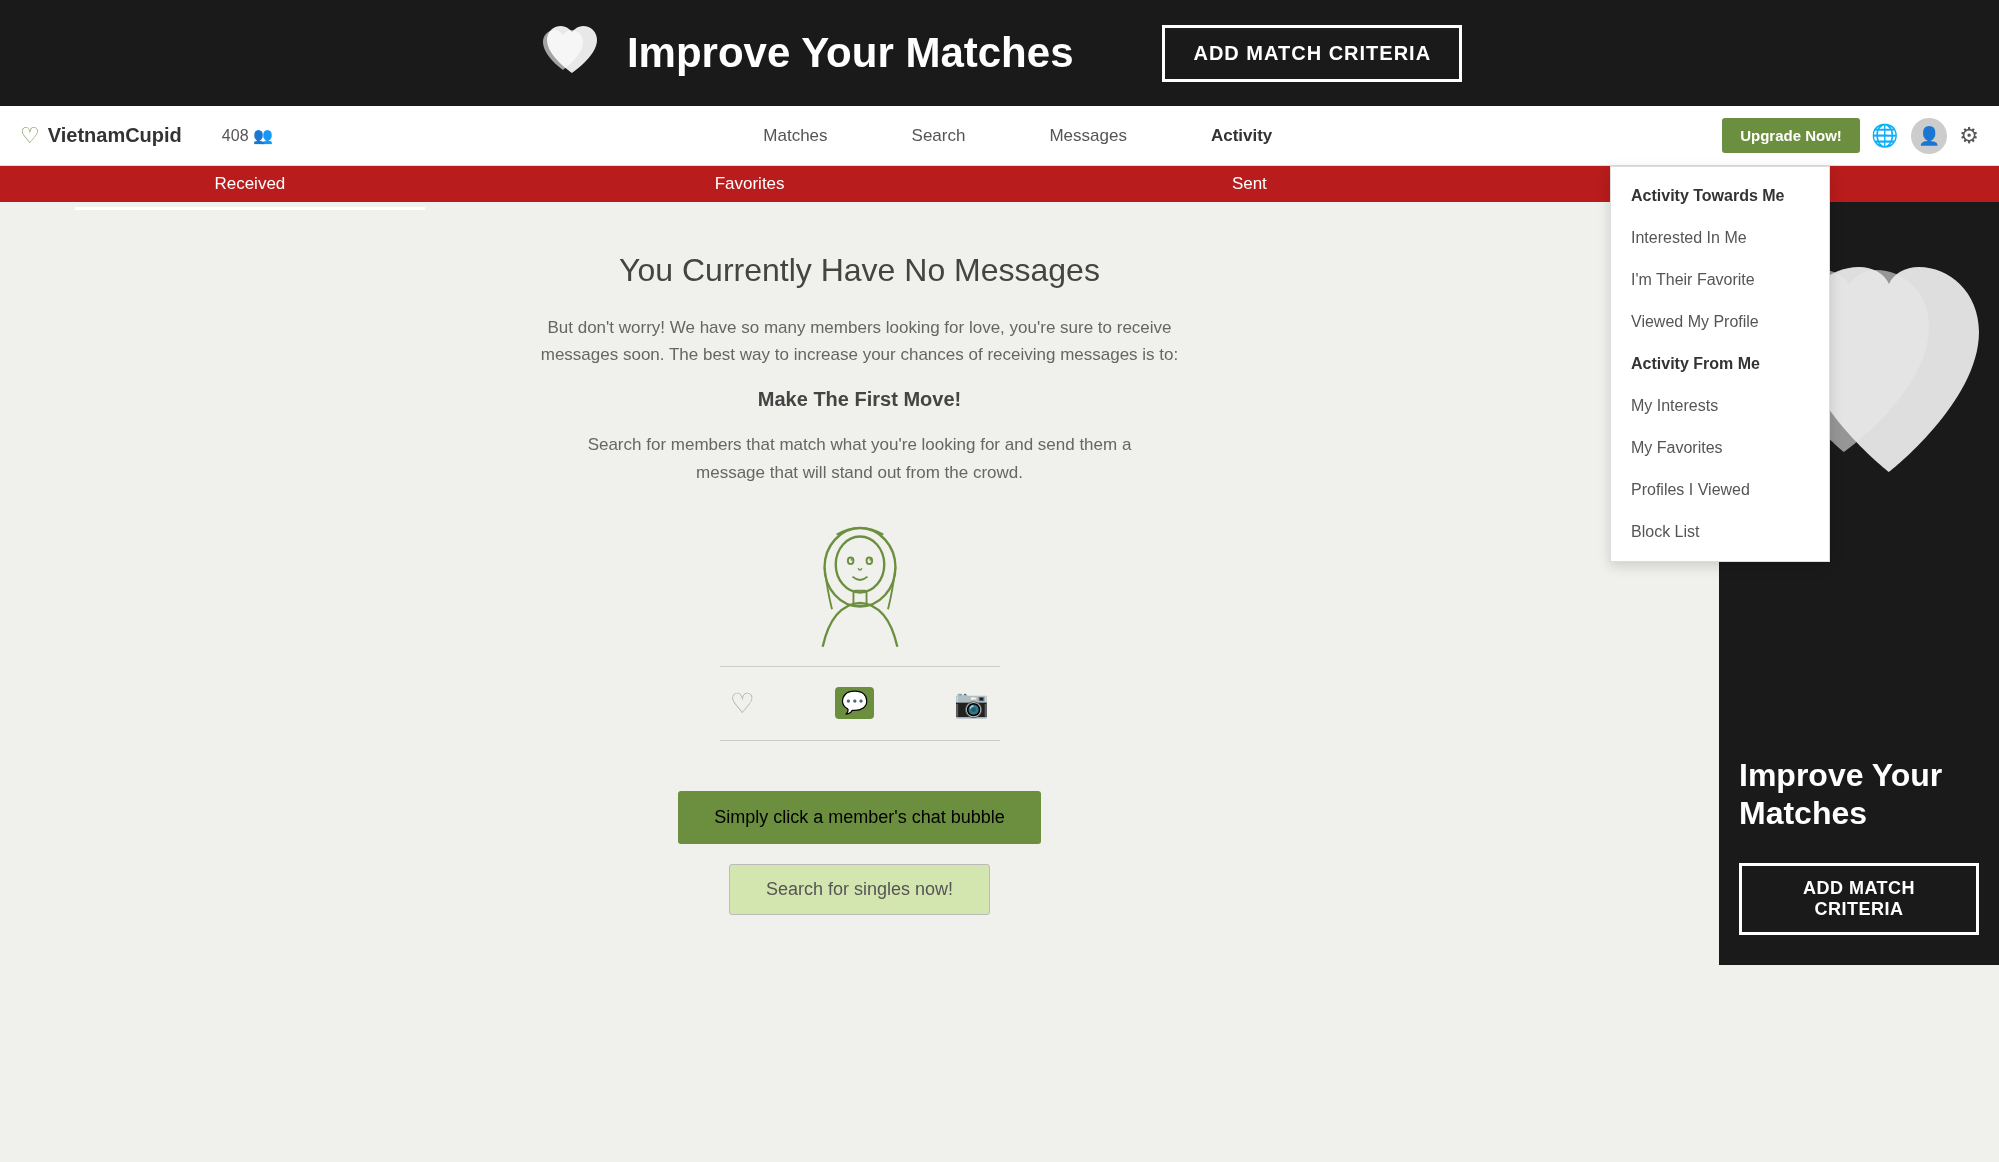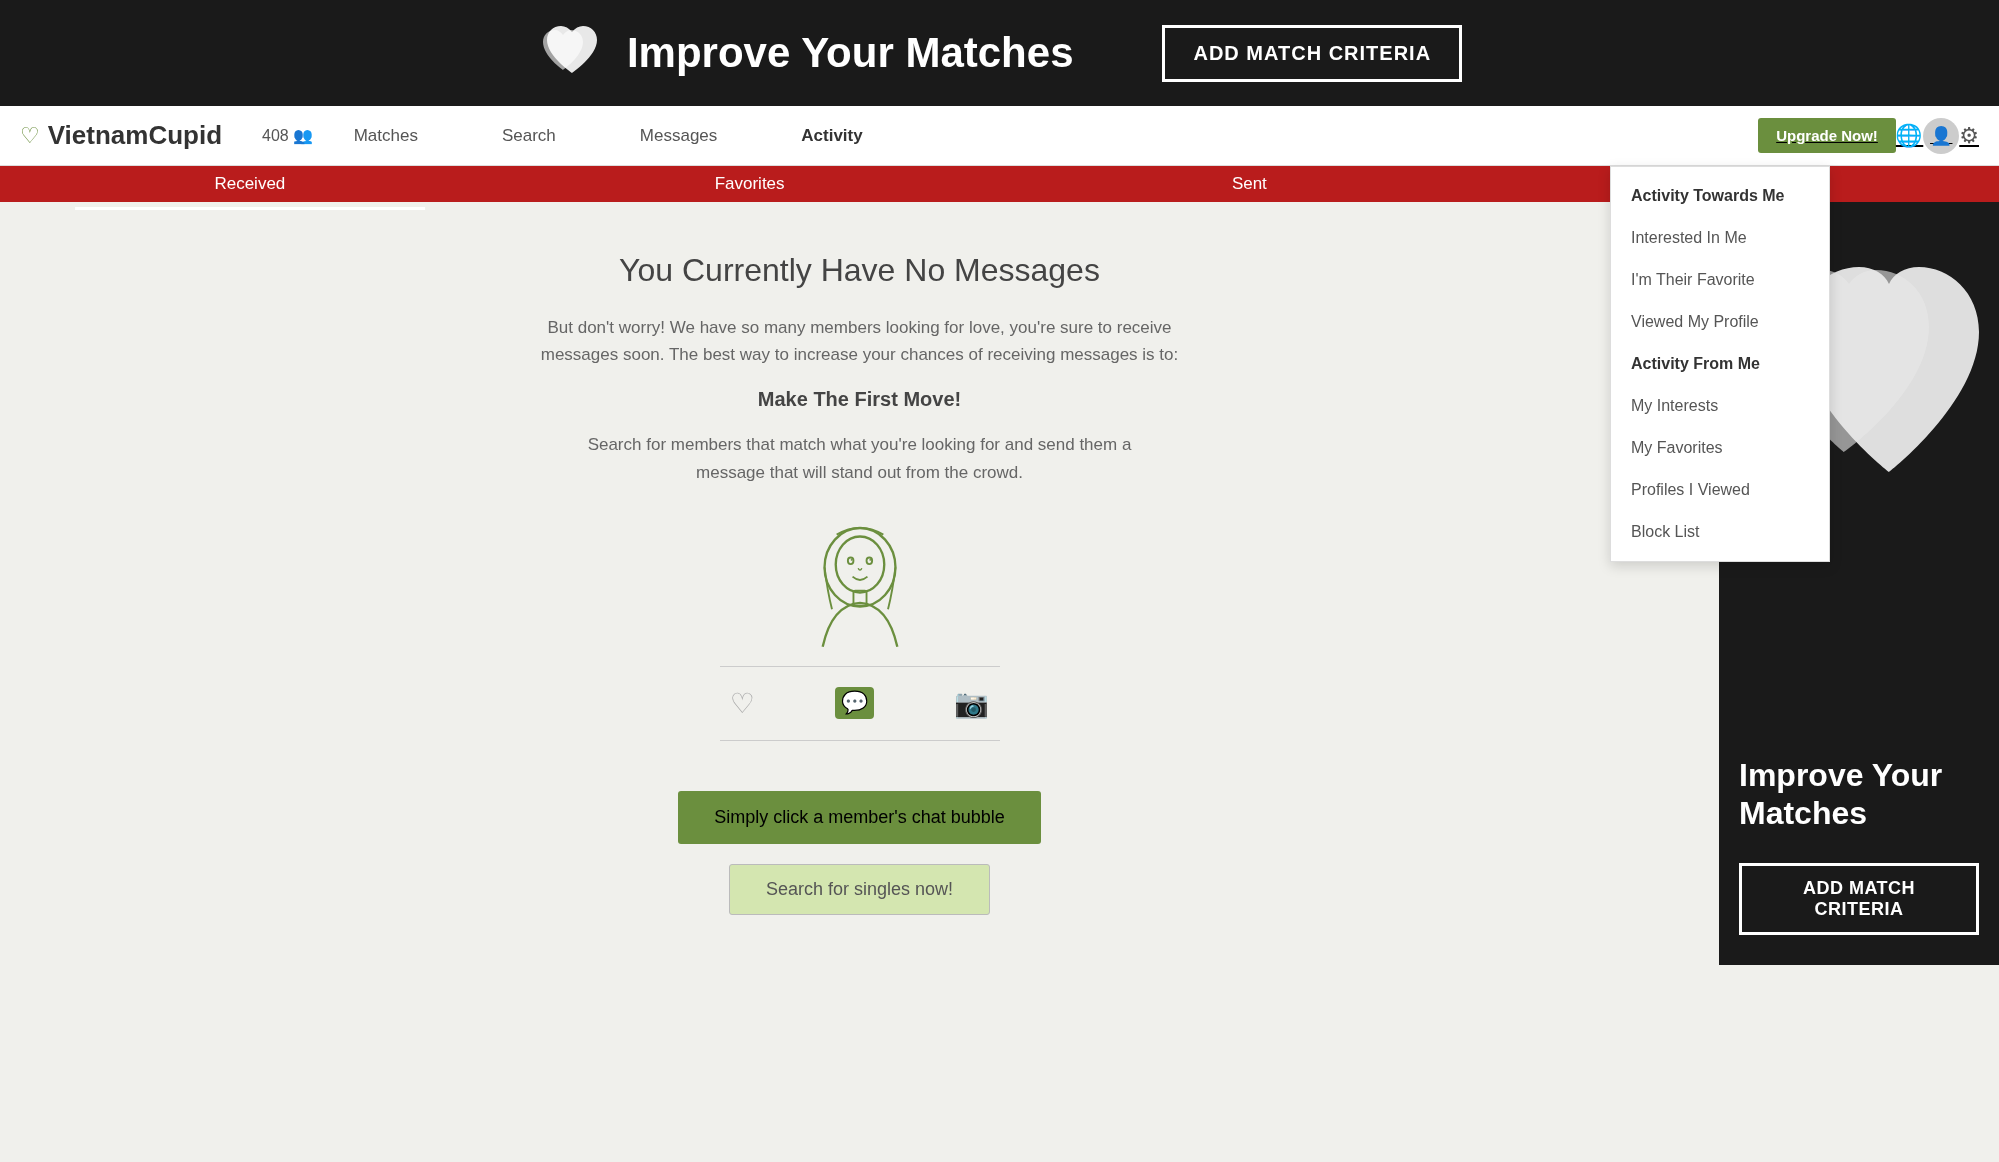--- a/index.html
+++ b/index.html
@@ -52,52 +52,51 @@
       align-items: center;
       gap: 8px;
       margin-right: 40px;
       cursor: pointer;
     }
     .logo-heart {
       color: #6b8f3e;
       font-size: 22px;
     }
     .logo-text {
-      font-size: 26px;
+      font-size: 20px;
       font-weight: bold;
       color: #333;
     }
     .match-count {
       display: flex;
       align-items: center;
       gap: 5px;
       margin-right: 40px;
       font-size: 16px;
       color: #555;
       justify-content: flex-end;
     }
     .nav-links {
       display: flex;
       align-items: center;
       gap: 84px;
       flex: 1;
-      justify-content: flex-start;
+      justify-content: center;
     }
     .nav-link {
       font-size: 17px;
       color: #555;
       cursor: pointer;
       text-decoration: none;
     }
     .nav-link.active-nav { color: #333; font-weight: bold; }
     .nav-right {
       display: flex;
       align-items: center;
-      gap: 0;
-      text-decoration: underline;
+      gap: 12px;
     }
     .upgrade-btn {
       background: #6b8f3e;
       color: white;
       border: none;
       padding: 9px 18px;
       font-size: 15px;
       font-weight: bold;
       cursor: pointer;
       border-radius: 3px;

